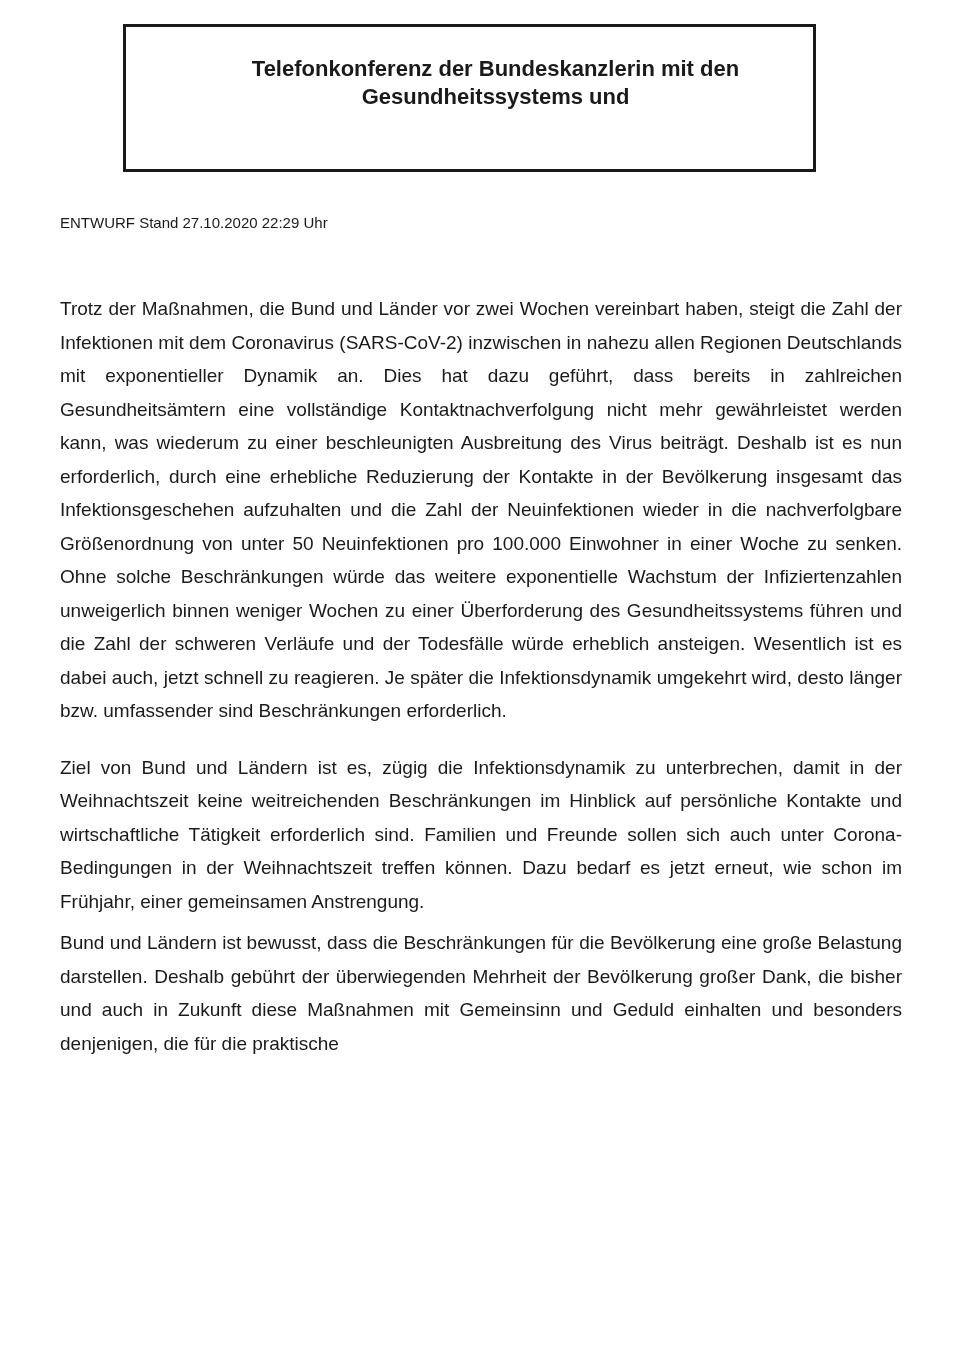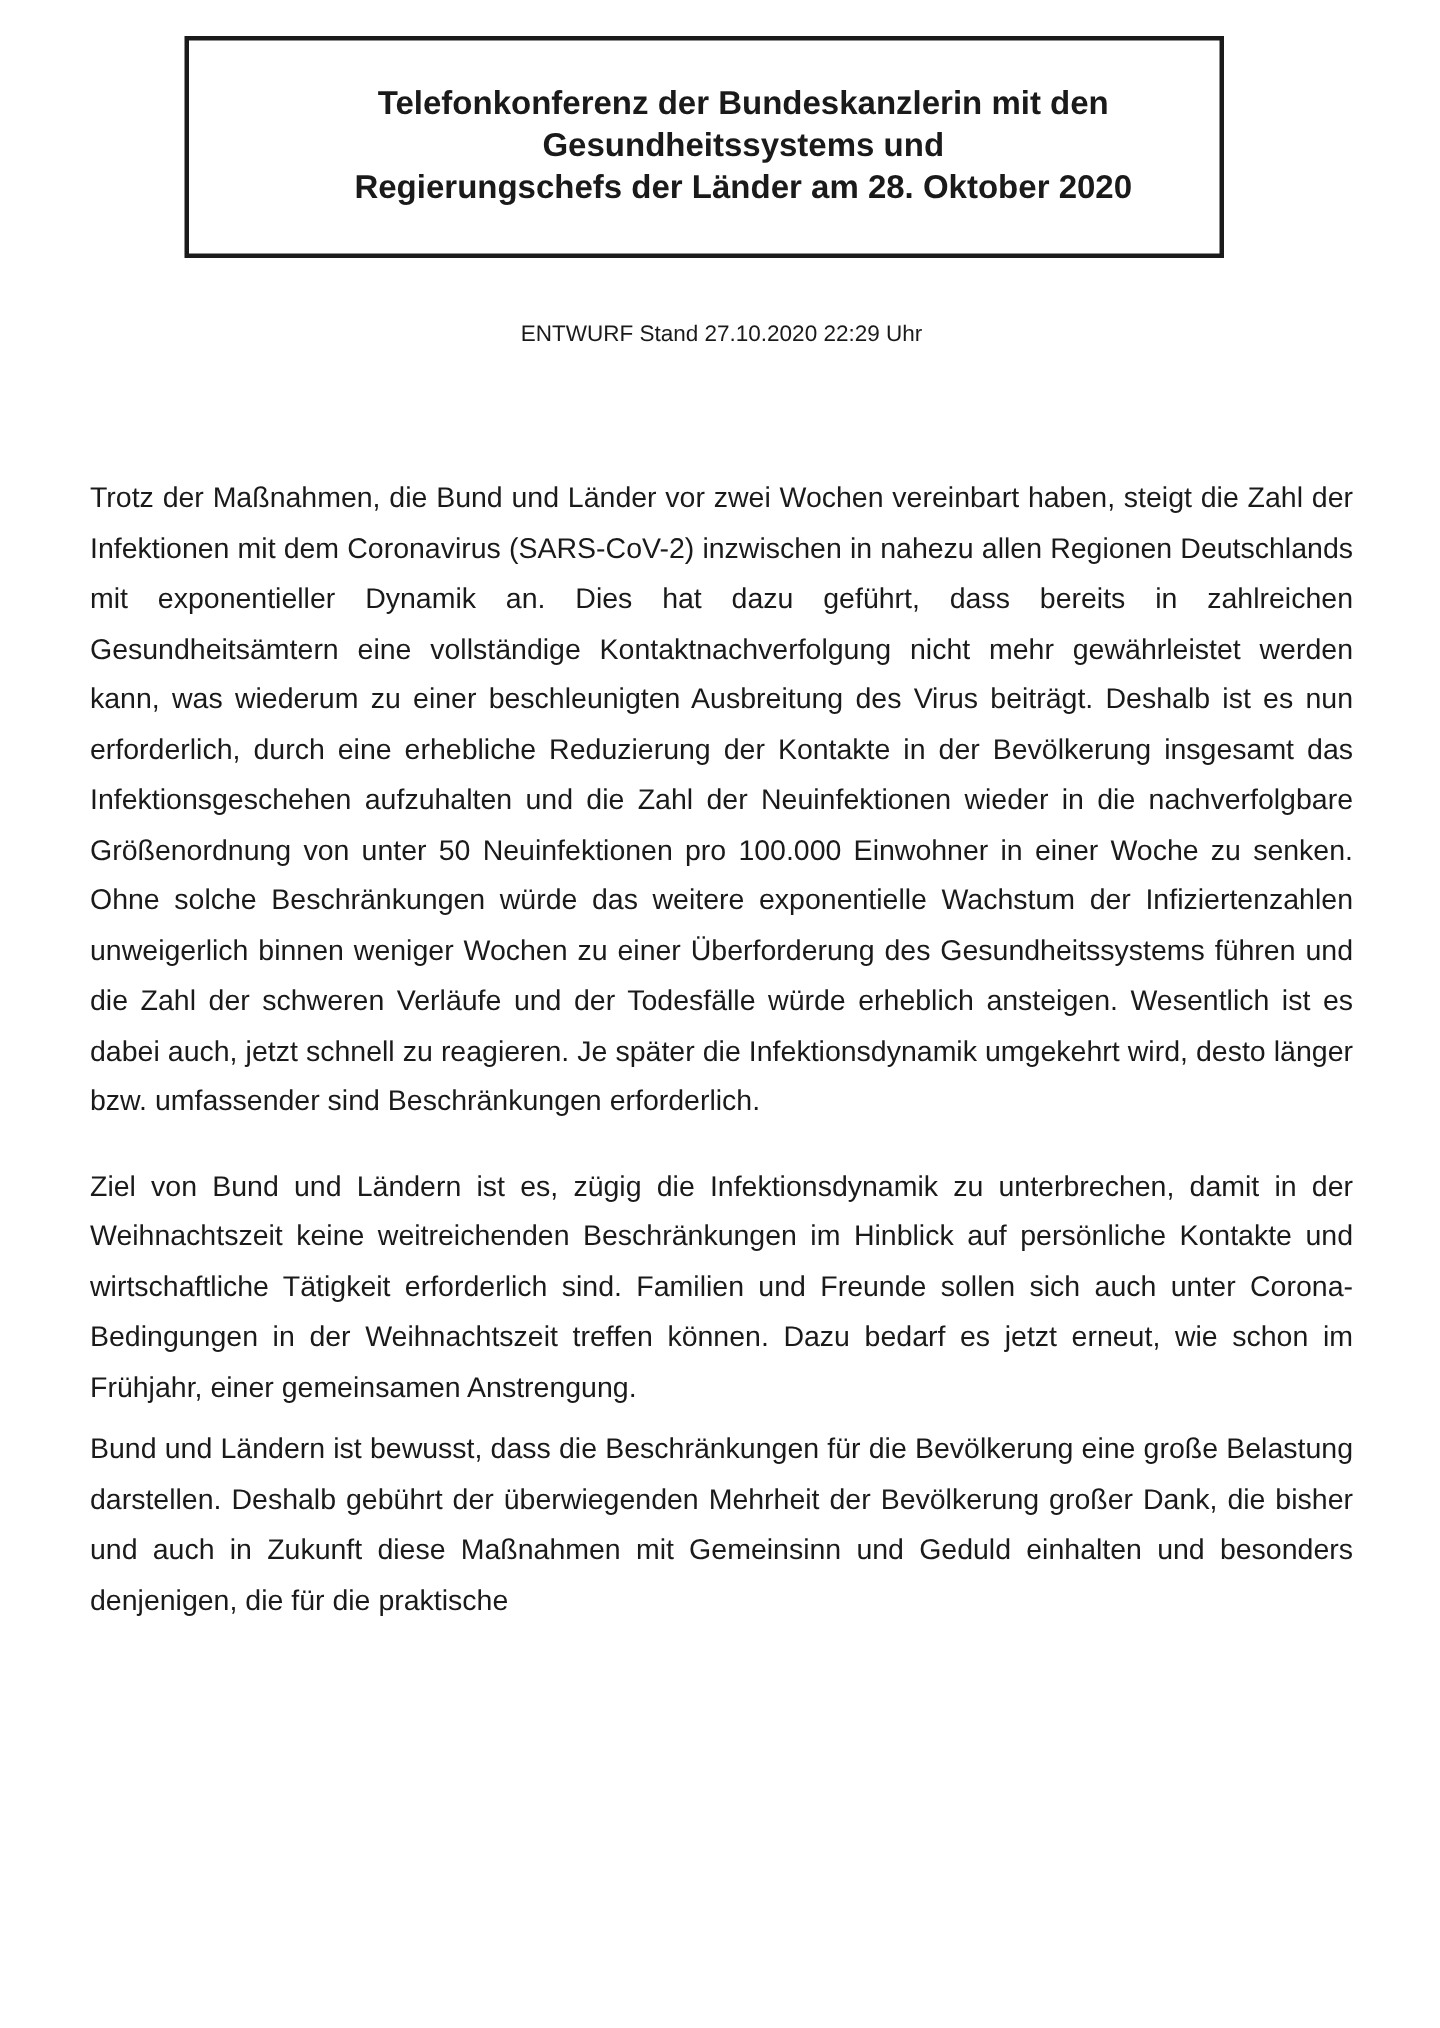--- a/index.html
+++ b/index.html
@@ -26,51 +26,49 @@
     height: 148px;
     border: 3px solid #1a1a1a;
     padding: 28px 10px 0 62px;
     text-align: center;
     font-weight: bold;
     font-size: 22px;
     line-height: 28px;
   }
   .draft-note {
     margin-top: 42px;
-    text-align: center;
     font-size: 15px;
     line-height: 18px;
   }
   .topic {
     margin: 17px 0 0 0;
     font-size: 20px;
     line-height: 24px;
     font-weight: bold;
   }
   .para {
     margin: 0;
     font-size: 19px;
     line-height: 33.5px;
     text-align: justify;
     hyphens: none;
   }
   .para.intro { margin-top: 57px; }
-  .para.p2    { margin-top: 84px; }
+  .para.p2    { margin-top: 60px; }
   .para.p3    { margin-top: 23px; }
   .para.p4    { margin-top: 8px;  }
 </style>
 </head>
 <body>
 
 <div class="page">
 
   <div class="title-box">
     <div class="title-line">Telefonkonferenz der Bundeskanzlerin mit den</div>
     <div class="title-line">Gesundheitssystems und</div>
-    <div class="title-line">Regierungschefs der Länder am 28. Oktober 2020</div>
   </div>
 
   <div class="draft-note">ENTWURF Stand 27.10.2020 22:29 Uhr</div>
 
 
 
   <p class="para p2">Trotz der Maßnahmen, die Bund und Länder vor zwei Wochen vereinbart haben, steigt die Zahl der Infektionen mit dem Coronavirus (SARS-CoV-2) inzwischen in nahezu allen Regionen Deutschlands mit exponentieller Dynamik an. Dies hat dazu geführt, dass bereits in zahlreichen Gesundheitsämtern eine vollständige Kontaktnachverfolgung nicht mehr gewährleistet werden kann, was wiederum zu einer beschleunigten Ausbreitung des Virus beiträgt. Deshalb ist es nun erforderlich, durch eine erhebliche Reduzierung der Kontakte in der Bevölkerung insgesamt das Infektionsgeschehen aufzuhalten und die Zahl der Neuinfektionen wieder in die nachverfolgbare Größenordnung von unter 50 Neuinfektionen pro 100.000 Einwohner in einer Woche zu senken. Ohne solche Beschränkungen würde das weitere exponentielle Wachstum der Infiziertenzahlen unweigerlich binnen weniger Wochen zu einer Überforderung des Gesundheitssystems führen und die Zahl der schweren Verläufe und der Todesfälle würde erheblich ansteigen. Wesentlich ist es dabei auch, jetzt schnell zu reagieren. Je später die Infektionsdynamik umgekehrt wird, desto länger bzw. umfassender sind Beschränkungen erforderlich.</p>
 
   <p class="para p3">Ziel von Bund und Ländern ist es, zügig die Infektionsdynamik zu unterbrechen, damit in der Weihnachtszeit keine weitreichenden Beschränkungen im Hinblick auf persönliche Kontakte und wirtschaftliche Tätigkeit erforderlich sind. Familien und Freunde sollen sich auch unter Corona-Bedingungen in der Weihnachtszeit treffen können. Dazu bedarf es jetzt erneut, wie schon im Frühjahr, einer gemeinsamen Anstrengung.</p>
 

